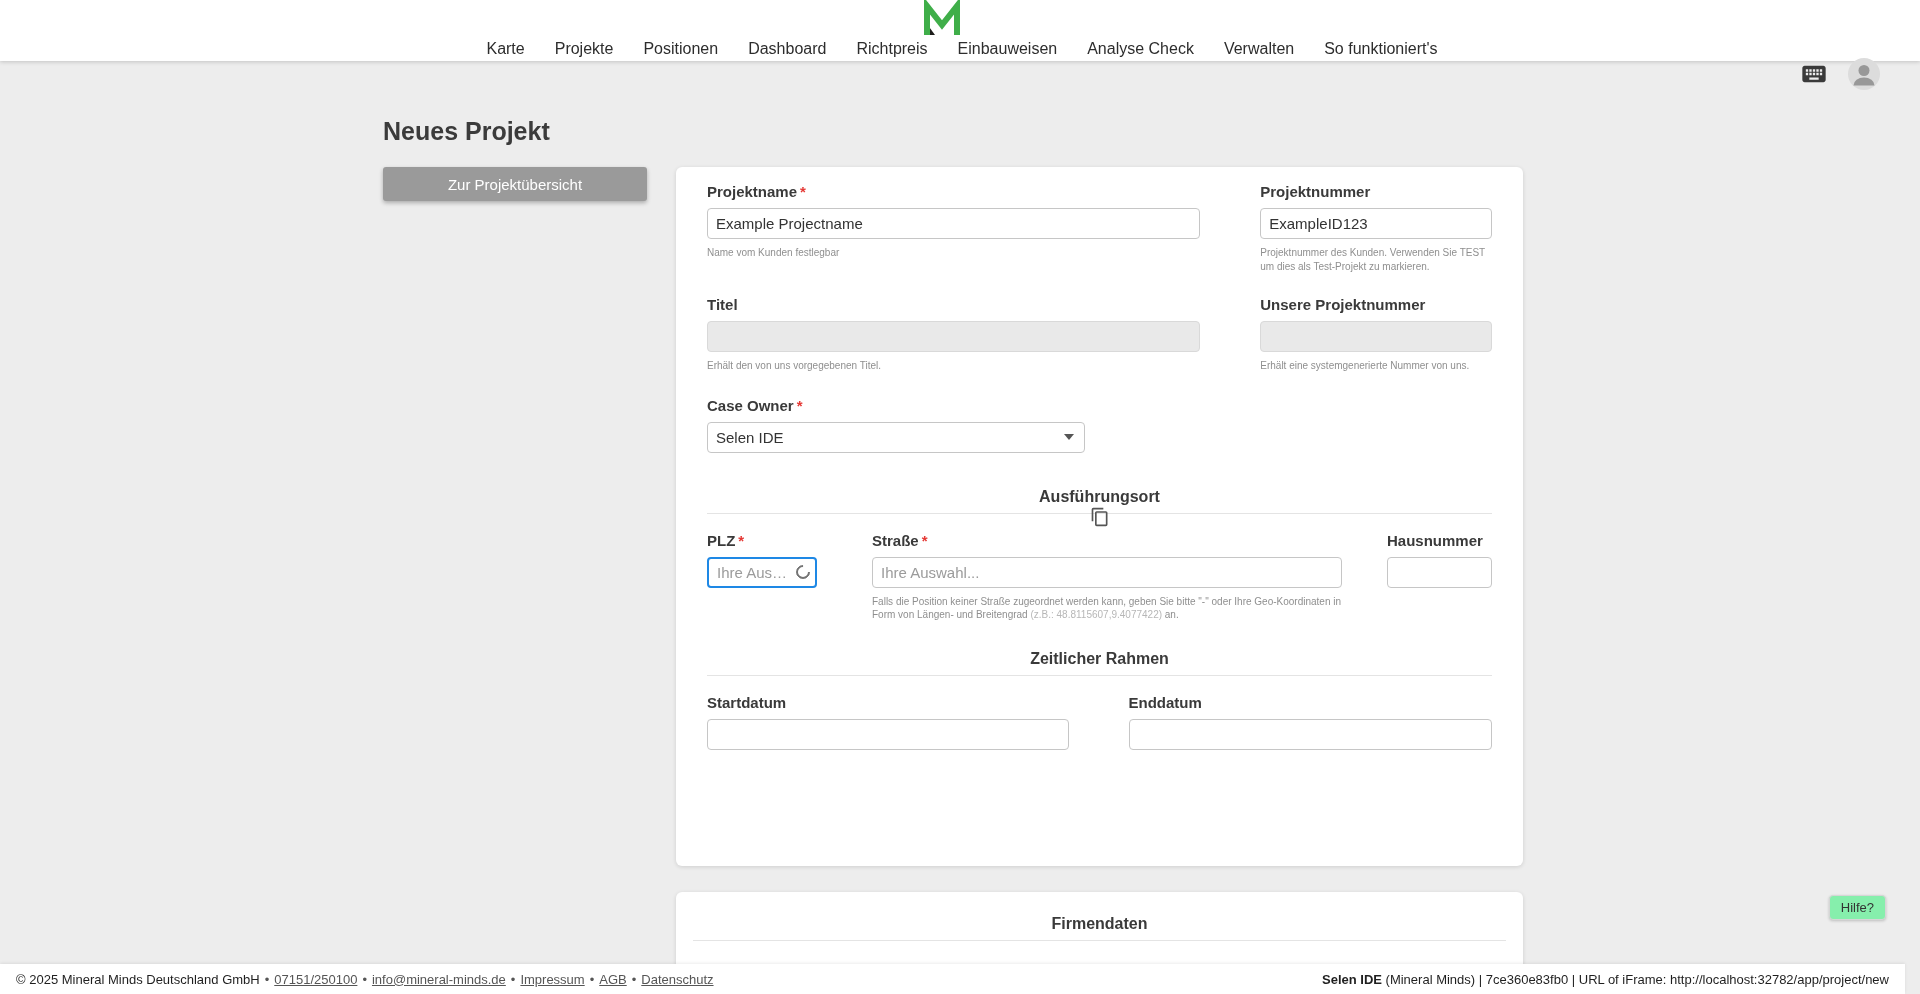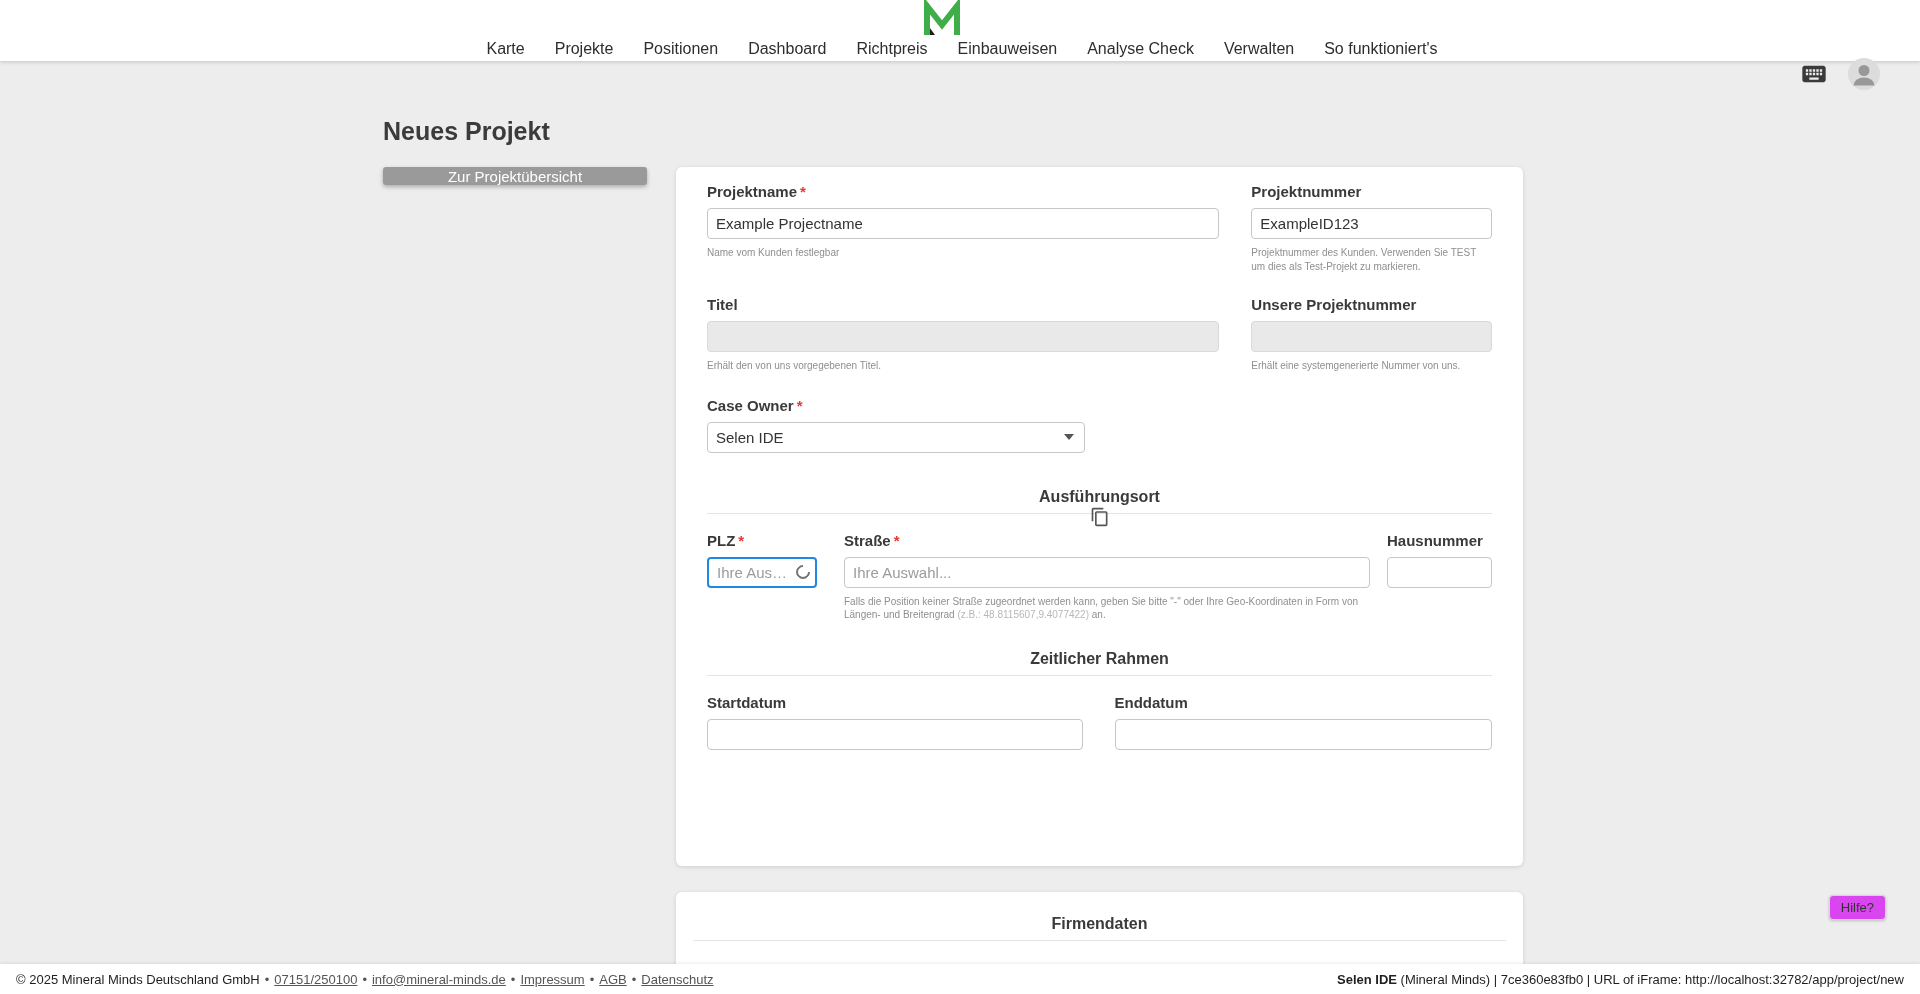--- a/index.html
+++ b/index.html
@@ -22,32 +22,32 @@
     font-size:16px; color:#2d2d2d; padding:0 15px; cursor:pointer; white-space:nowrap;
   }
   .header-right { margin-left:auto; display:flex; align-items:center; gap:20px; }
   .icon-btn { background:none; border:none; padding:0; cursor:pointer; display:flex; align-items:center; }
   
   .main { padding:55px 0 0 383px; }
   .page-title { font-size:25px; line-height:30px; margin:0; font-weight:700; color:#3b3b3b; }
   .content-row { display:flex; align-items:flex-start; margin-top:21px; }
   .left-col { width:264px; margin-right:29px; }
   .btn-back {
-    display:block; width:100%; height:18px; background:#9a9a9a; color:#fff;
+    display:block; width:100%; height:34px; background:#9a9a9a; color:#fff;
     border:none; border-radius:3px; font-size:15px; font-family:inherit;
     box-shadow:0 2px 4px rgba(0,0,0,.28); cursor:pointer;
   }
   .cards { width:847px; }
   .card {
     background:#fff; border-radius:6px; box-shadow:0 1px 4px rgba(0,0,0,.13);
     padding:16px 31px 25px; height:699px; overflow:hidden;
   }
   .card2 { margin-top:26px; height:90px; padding:22px 17px 0; }
   
-  .frow { display:flex; }
+  .frow { display:flex;gap:28px; }
   .row-a { margin-bottom:23px; }
   .row-b { margin-bottom:24px; }
   .row-c { margin-bottom:34px; }
   .row-d { margin-bottom:27px; }
   .col-l { width:513px; margin-right:32px; }
   .col-r { width:241px; }
   .half-l { width:376px; margin-right:32px; }
   .half-r { width:378px; }
   .c-ort { width:181px; margin-right:22px; }
   .c-plz { width:110px; margin-right:27px; }
@@ -77,28 +77,28 @@
     position:absolute; right:10px; top:50%; margin-top:-3px;
     width:0; height:0; border-left:5px solid transparent; border-right:5px solid transparent;
     border-top:6px solid #555;
   }
   .section-head { display:flex; align-items:center; justify-content:space-between; margin-bottom:5px; height:21px;flex-direction:column; }
   .section-title { font-size:16px; font-weight:700; color:#3a3a3a; line-height:20px; }
   .rule { border:none; border-top:1px solid #e4e4e4; margin:0 0 18px; }
   .rule2 { margin:0; }
   
   .help-btn {
-    position:fixed; right:34px; bottom:74px; background:#d946ef;
+    position:fixed; right:34px; bottom:74px; background:#86efac;
     border:1px solid #d6d6d6; border-radius:4px; padding:4px 11px;
     font-size:13px; color:#333; font-family:inherit; box-shadow:0 1px 3px rgba(0,0,0,.2);
     cursor:pointer; z-index:30;
   }
   
   .footer {
-    position:fixed; left:0; right:0; bottom:0; height:30px; background:#fff;
+    position:fixed; left:0; right:15px; bottom:0; height:30px; background:#fff;
     display:flex; align-items:center; justify-content:space-between;
     padding:0 16px; font-size:13px; color:#1f1f1f; z-index:20;
     box-shadow:0 -1px 3px rgba(0,0,0,.08);
   }
   .footer-left { display:flex; align-items:center; white-space:nowrap; }
   .sep { margin:0 5px; color:#555; }
   .flink { color:#555; text-decoration:underline; cursor:pointer; }
   .footer-right { white-space:nowrap; }
   .bold { font-weight:700; }
 </style>

